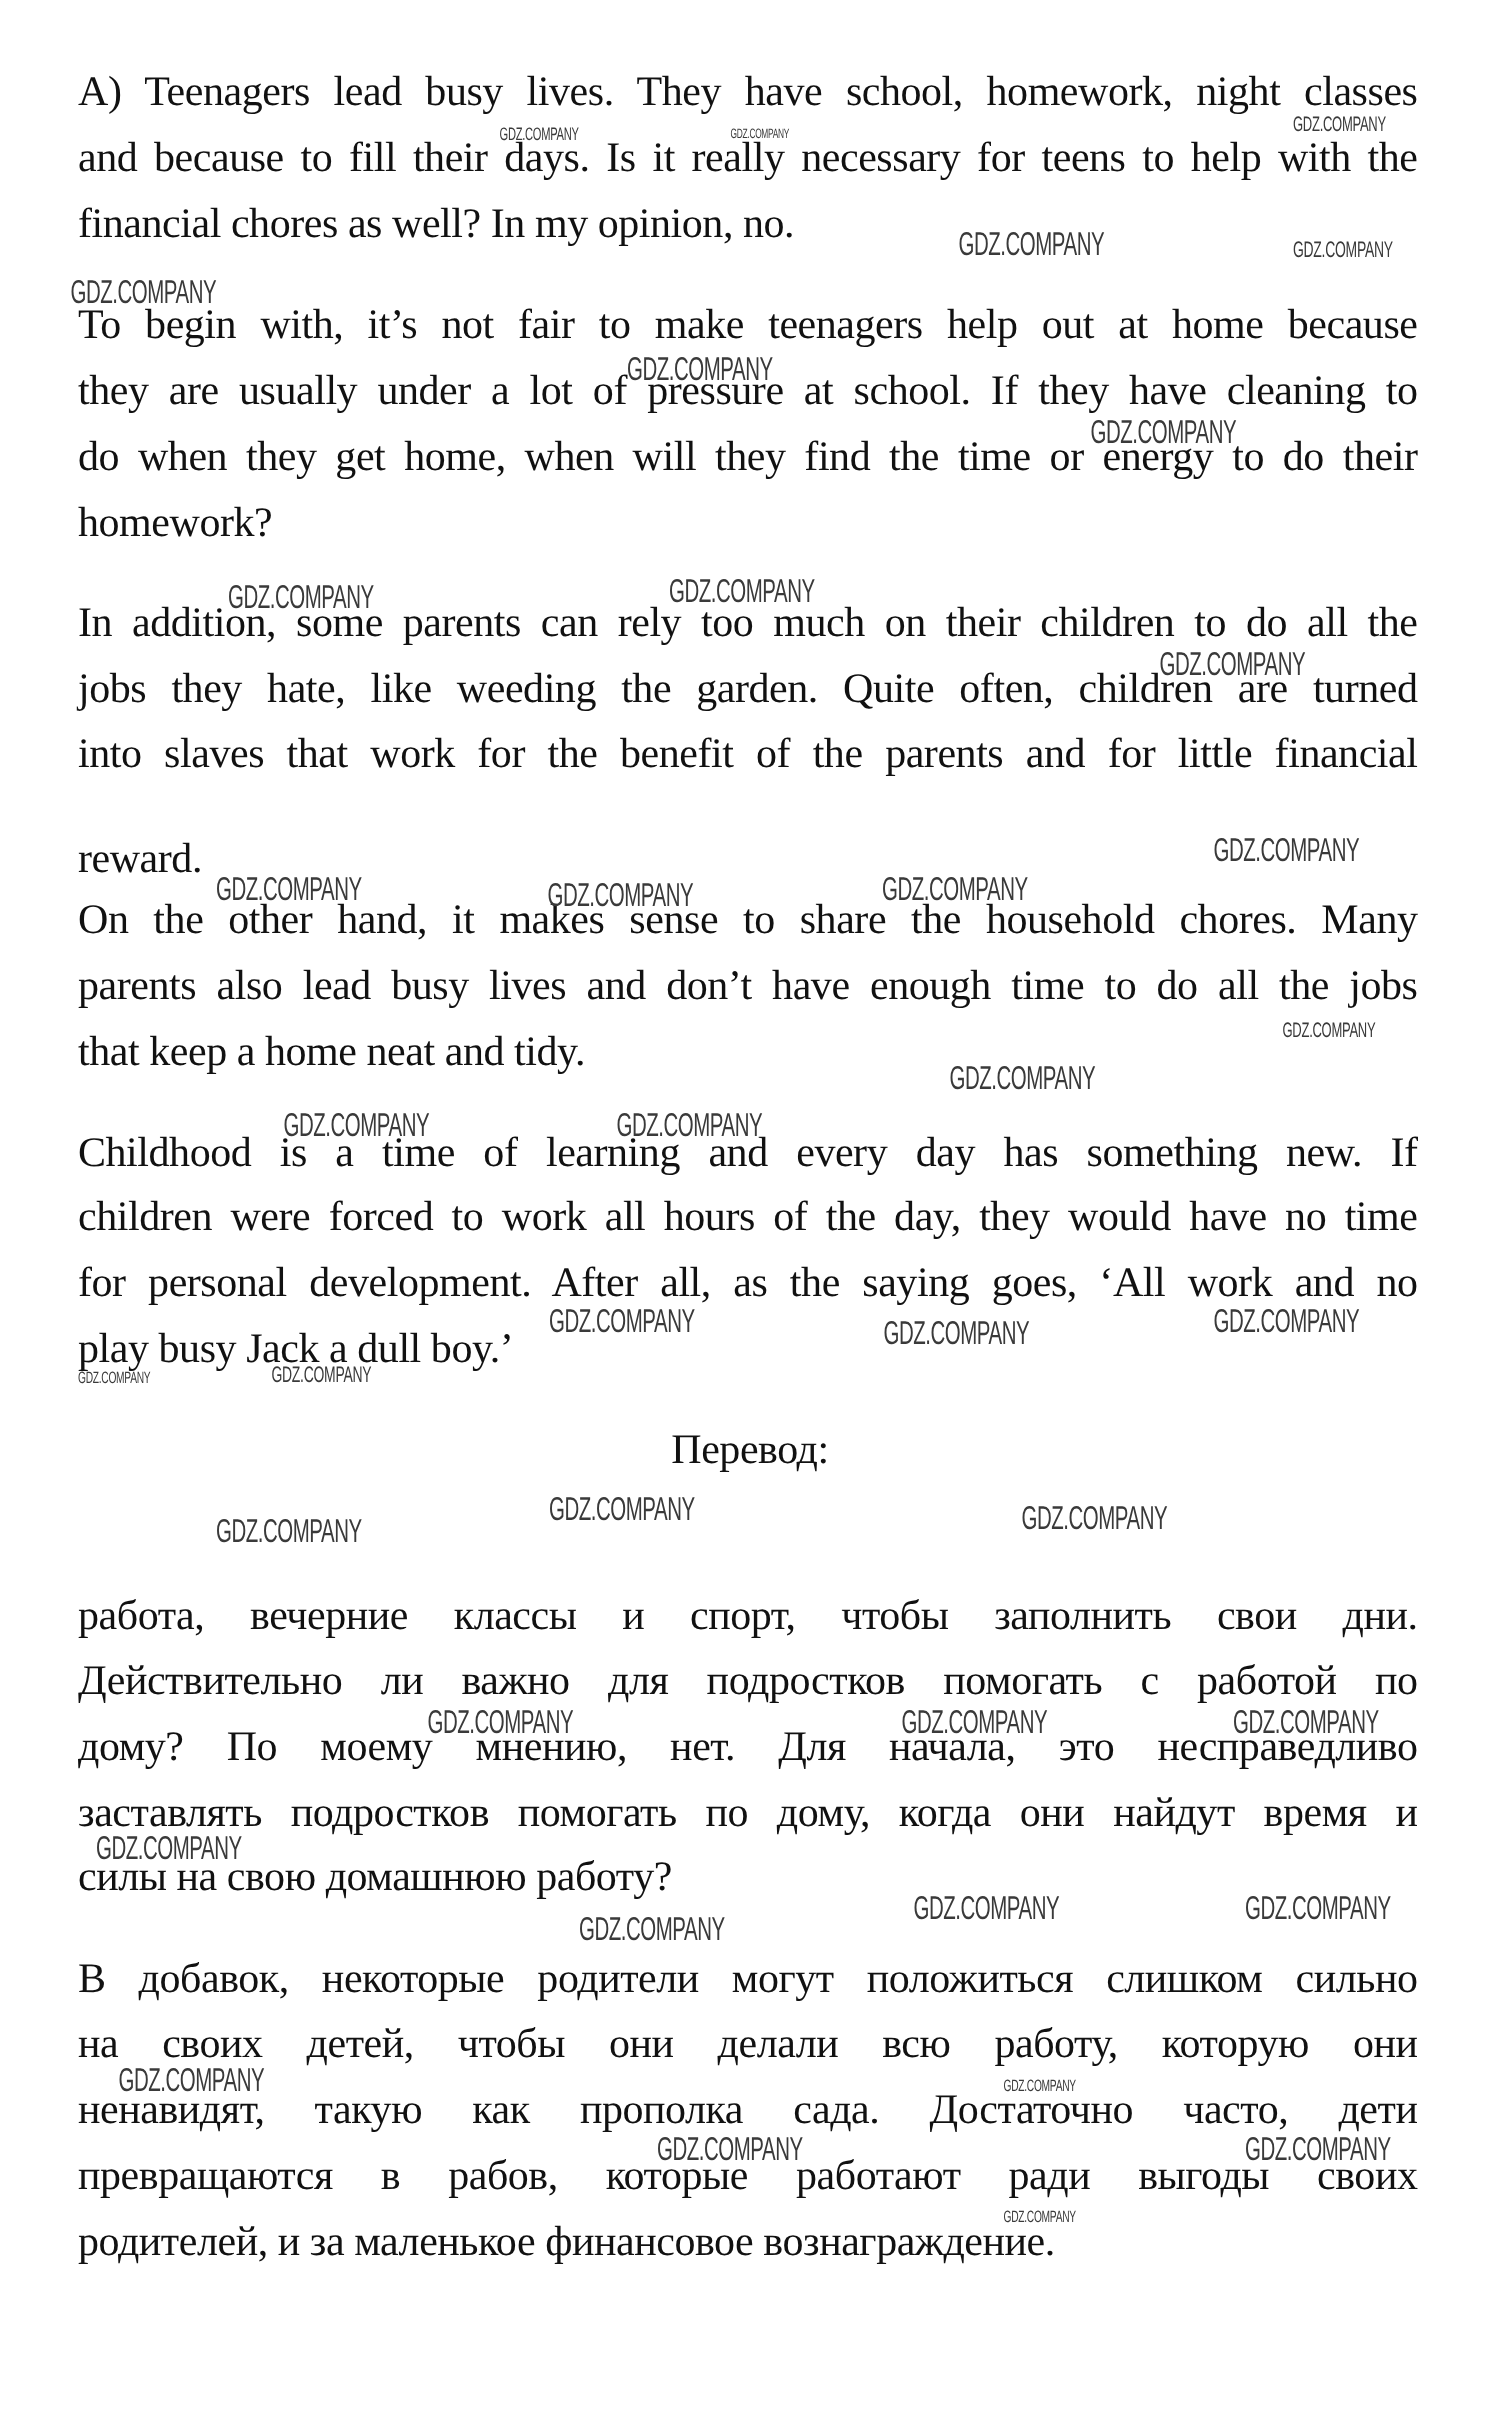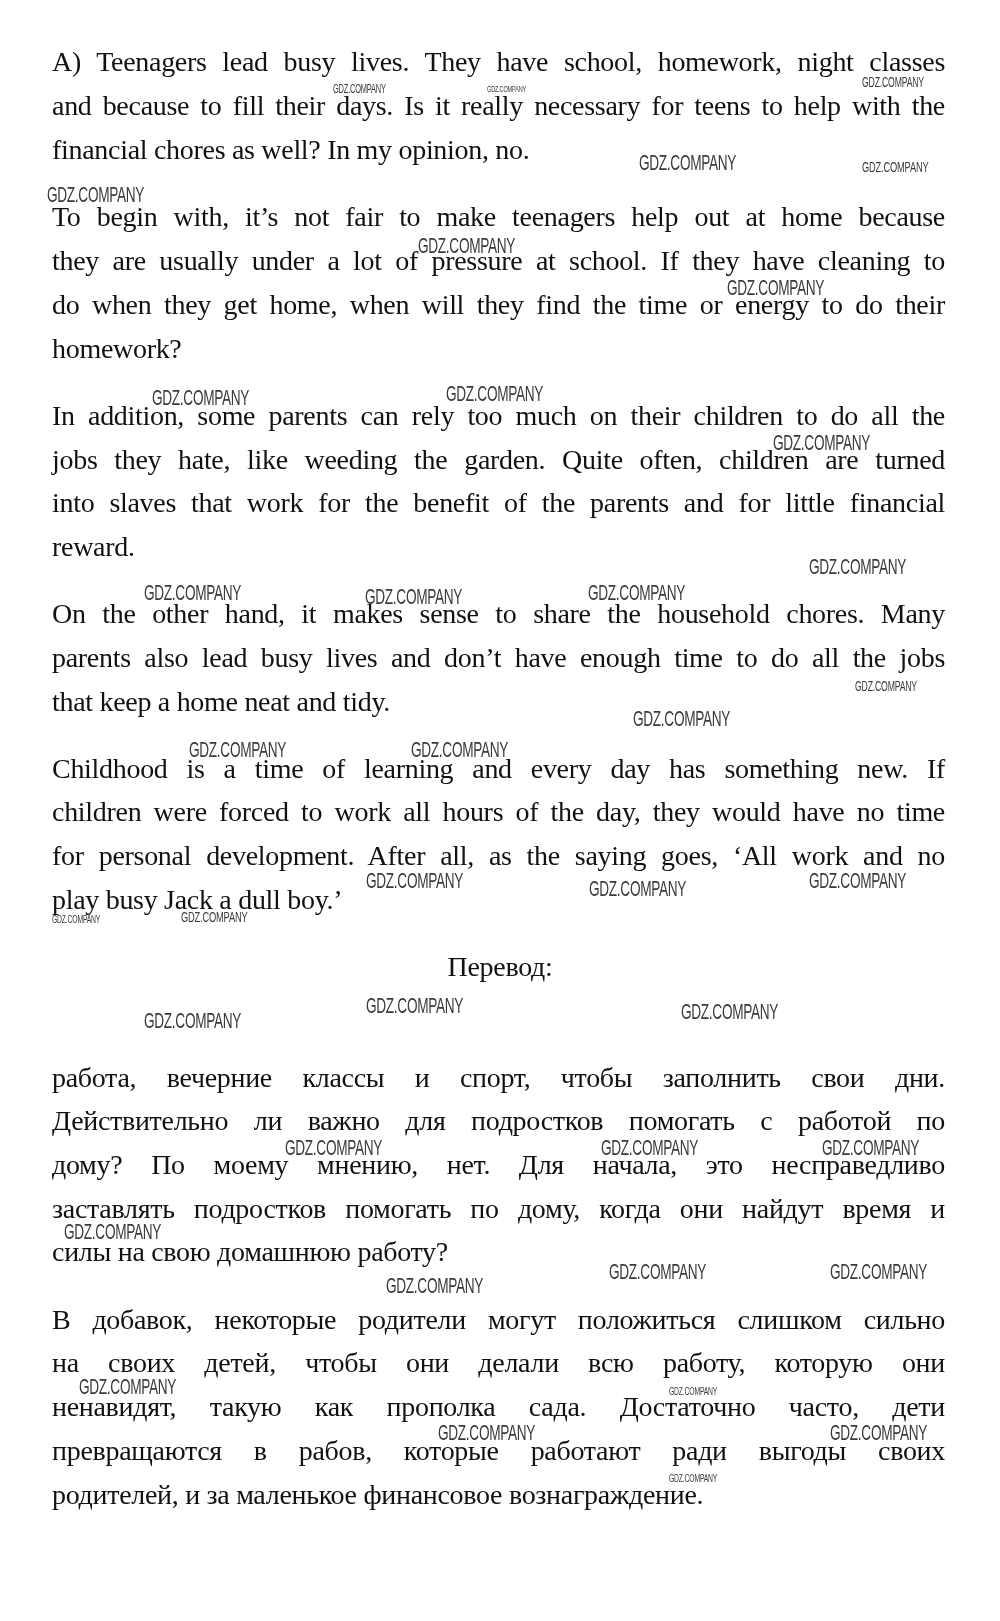--- a/index.html
+++ b/index.html
@@ -33,21 +33,21 @@
   <div class="line" style="top:134px">financial chores as well? In my opinion, no.</div>
 
   <div class="line just" style="top:201px">To begin with, it’s not fair to make teenagers help out at home because</div>
   <div class="line just" style="top:245px">they are usually under a lot of pressure at school. If they have cleaning to</div>
   <div class="line just" style="top:289px">do when they get home, when will they find the time or energy to do their</div>
   <div class="line" style="top:333px">homework?</div>
 
   <div class="line just" style="top:400px">In addition, some parents can rely too much on their children to do all the</div>
   <div class="line just" style="top:444px">jobs they hate, like weeding the garden. Quite often, children are turned</div>
   <div class="line just" style="top:487px">into slaves that work for the benefit of the parents and for little financial</div>
-  <div class="line" style="top:531px">reward.</div>
+  <div class="line" style="top:557px">reward.</div>
 
   <div class="line just" style="top:598px">On the other hand, it makes sense to share the household chores. Many</div>
   <div class="line just" style="top:642px">parents also lead busy lives and don’t have enough time to do all the jobs</div>
   <div class="line" style="top:686px">that keep a home neat and tidy.</div>
 
   <div class="line just" style="top:753px">Childhood is a time of learning and every day has something new. If</div>
   <div class="line just" style="top:796px">children were forced to work all hours of the day, they would have no time</div>
   <div class="line just" style="top:840px">for personal development. After all, as the saying goes, ‘All work and no</div>
   <div class="line" style="top:884px">play busy Jack a dull boy.’</div>
 

